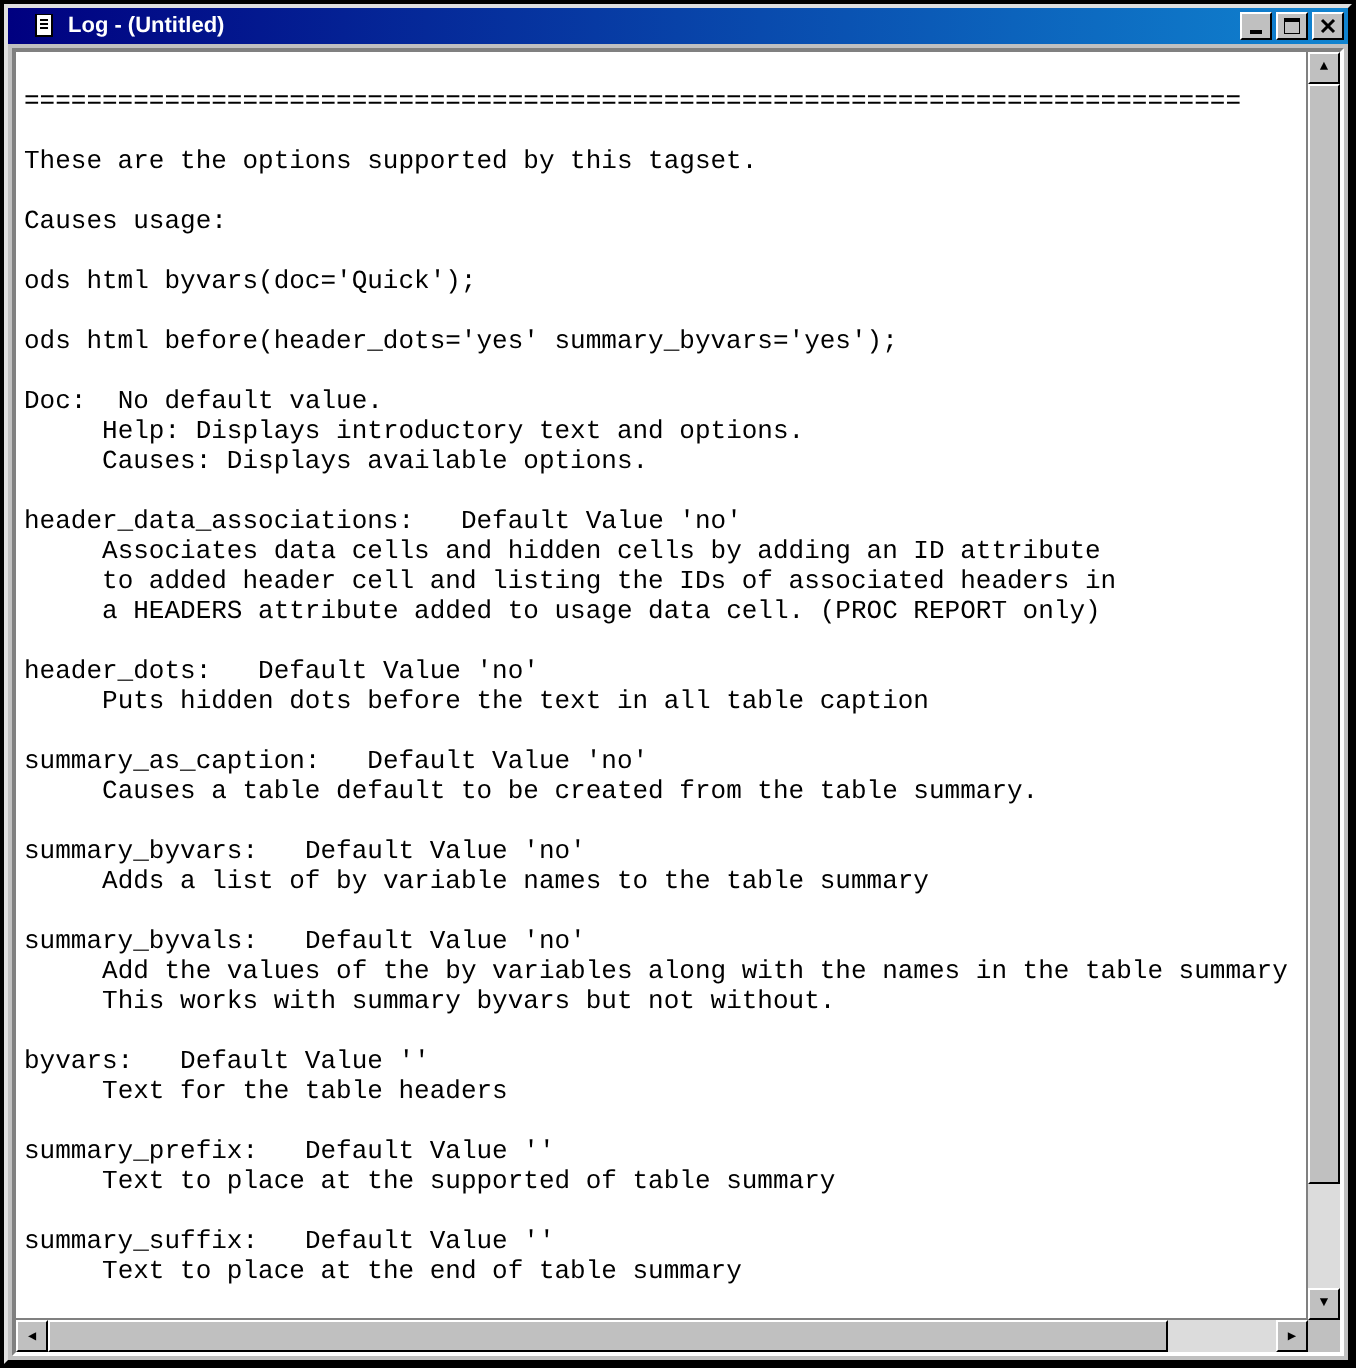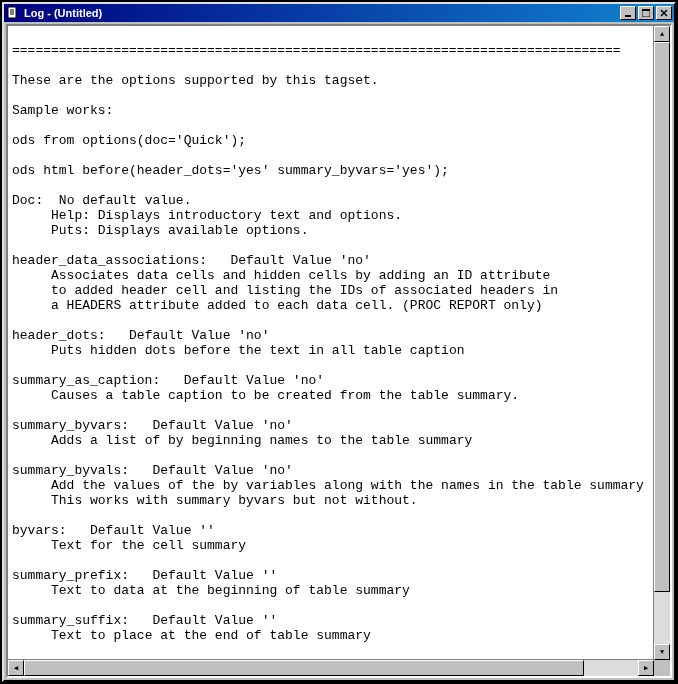--- a/index.html
+++ b/index.html
@@ -1,17 +1,17 @@
 <!DOCTYPE html>
 <html><head>
 <meta charset="utf-8">
 <style>
 html,body{margin:0;padding:0;height:100%;font-family:"Courier New",monospace;font-size:13px;background:#000}
 .window{position:absolute;inset:2px;background:#c0c0c0;border:2px solid;border-color:#dfdfdf #000 #000 #dfdfdf;display:flex;flex-direction:column}
-.titlebar{height:18px;background:linear-gradient(to right,#000080,#1084d0);display:flex;align-items:center;color:#fff;font:11px "Tahoma","MS Sans Serif",sans-serif;font-weight:bold;padding-left:2px}
+.titlebar{height:18px;background:linear-gradient(to right,#000080,#1084d0);display:flex;align-items:center;color:#fff;font:11px "Tahoma","MS Sans Serif",sans-serif;font-weight:bold;padding-left:12px}
 .titlebar .icon{width:14px;height:14px;margin-right:4px;display:flex;align-items:center;justify-content:center}
 .titlebar .icon svg{display:block}
 .titlebar .title{flex:1}
 .controls{display:flex;margin-right:2px}
 .controls button{width:16px;height:14px;margin-left:2px;background:#c0c0c0;border:1px solid;border-color:#fff #000 #000 #fff;font:9px "Tahoma","Marlett",sans-serif;font-weight:bold;padding:0;line-height:12px;display:flex;align-items:center;justify-content:center;cursor:pointer}
 .client{flex:1;margin:2px;background:#fff;border:2px solid;border-color:#808080 #fff #fff #808080;position:relative;overflow:hidden}
 .content{position:absolute;inset:0 16px 16px 0;overflow:hidden;padding:2px 4px;white-space:pre;line-height:15px;color:#000}
 .vscroll{position:absolute;top:0;right:0;bottom:16px;width:16px;background:#dcdcdc;border-left:1px solid #808080}
 .hscroll{position:absolute;left:0;right:16px;bottom:0;height:16px;background:#dcdcdc;border-top:1px solid #808080}
 .corner{position:absolute;right:0;bottom:0;width:16px;height:16px;background:#c0c0c0}
@@ -56,53 +56,53 @@
           </svg>
         </button>
     </div>
   </div>
   <div class="client">
     <div class="content">
 <span>==============================================================================</span>
 
 <span>These are the options supported by this tagset.</span>
 
-<span>Sample works:</span>
+<span>Causes usage:</span>
 
-<span>ods from options(doc='Quick');</span>
+<span>ods html byvars(doc='Quick');</span>
 
 <span>ods html before(header_dots='yes' summary_byvars='yes');</span>
 
 <span>Doc:</span>  <span>No default value.</span>
      <span>Help: Displays introductory text and options.</span>
-     <span>Puts: Displays available options.</span>
+     <span>Causes: Displays available options.</span>
 
 <span>header_data_associations:</span>   <span>Default Value 'no'</span>
      <span>Associates data cells and hidden cells by adding an ID attribute</span>
      <span>to added header cell and listing the IDs of associated headers in</span>
-     <span>a HEADERS attribute added to each data cell. (PROC REPORT only)</span>
+     <span>a HEADERS attribute added to usage data cell. (PROC REPORT only)</span>
 
 <span>header_dots:</span>   <span>Default Value 'no'</span>
      <span>Puts hidden dots before the text in all table caption</span>
 
 <span>summary_as_caption:</span>   <span>Default Value 'no'</span>
-     <span>Causes a table caption to be created from the table summary.</span>
+     <span>Causes a table default to be created from the table summary.</span>
 
 <span>summary_byvars:</span>   <span>Default Value 'no'</span>
-     <span>Adds a list of by beginning names to the table summary</span>
+     <span>Adds a list of by variable names to the table summary</span>
 
 <span>summary_byvals:</span>   <span>Default Value 'no'</span>
      <span>Add the values of the by variables along with the names in the table summary</span>
      <span>This works with summary byvars but not without.</span>
 
 <span>byvars:</span>   <span>Default Value ''</span>
-     <span>Text for the cell summary</span>
+     <span>Text for the table headers</span>
 
 <span>summary_prefix:</span>   <span>Default Value ''</span>
-     <span>Text to data at the beginning of table summary</span>
+     <span>Text to place at the supported of table summary</span>
 
 <span>summary_suffix:</span>   <span>Default Value ''</span>
      <span>Text to place at the end of table summary</span>
 
 <span>page_break:</span>   <span>Default Value 'yes'</span>
      
      
      
      
 

